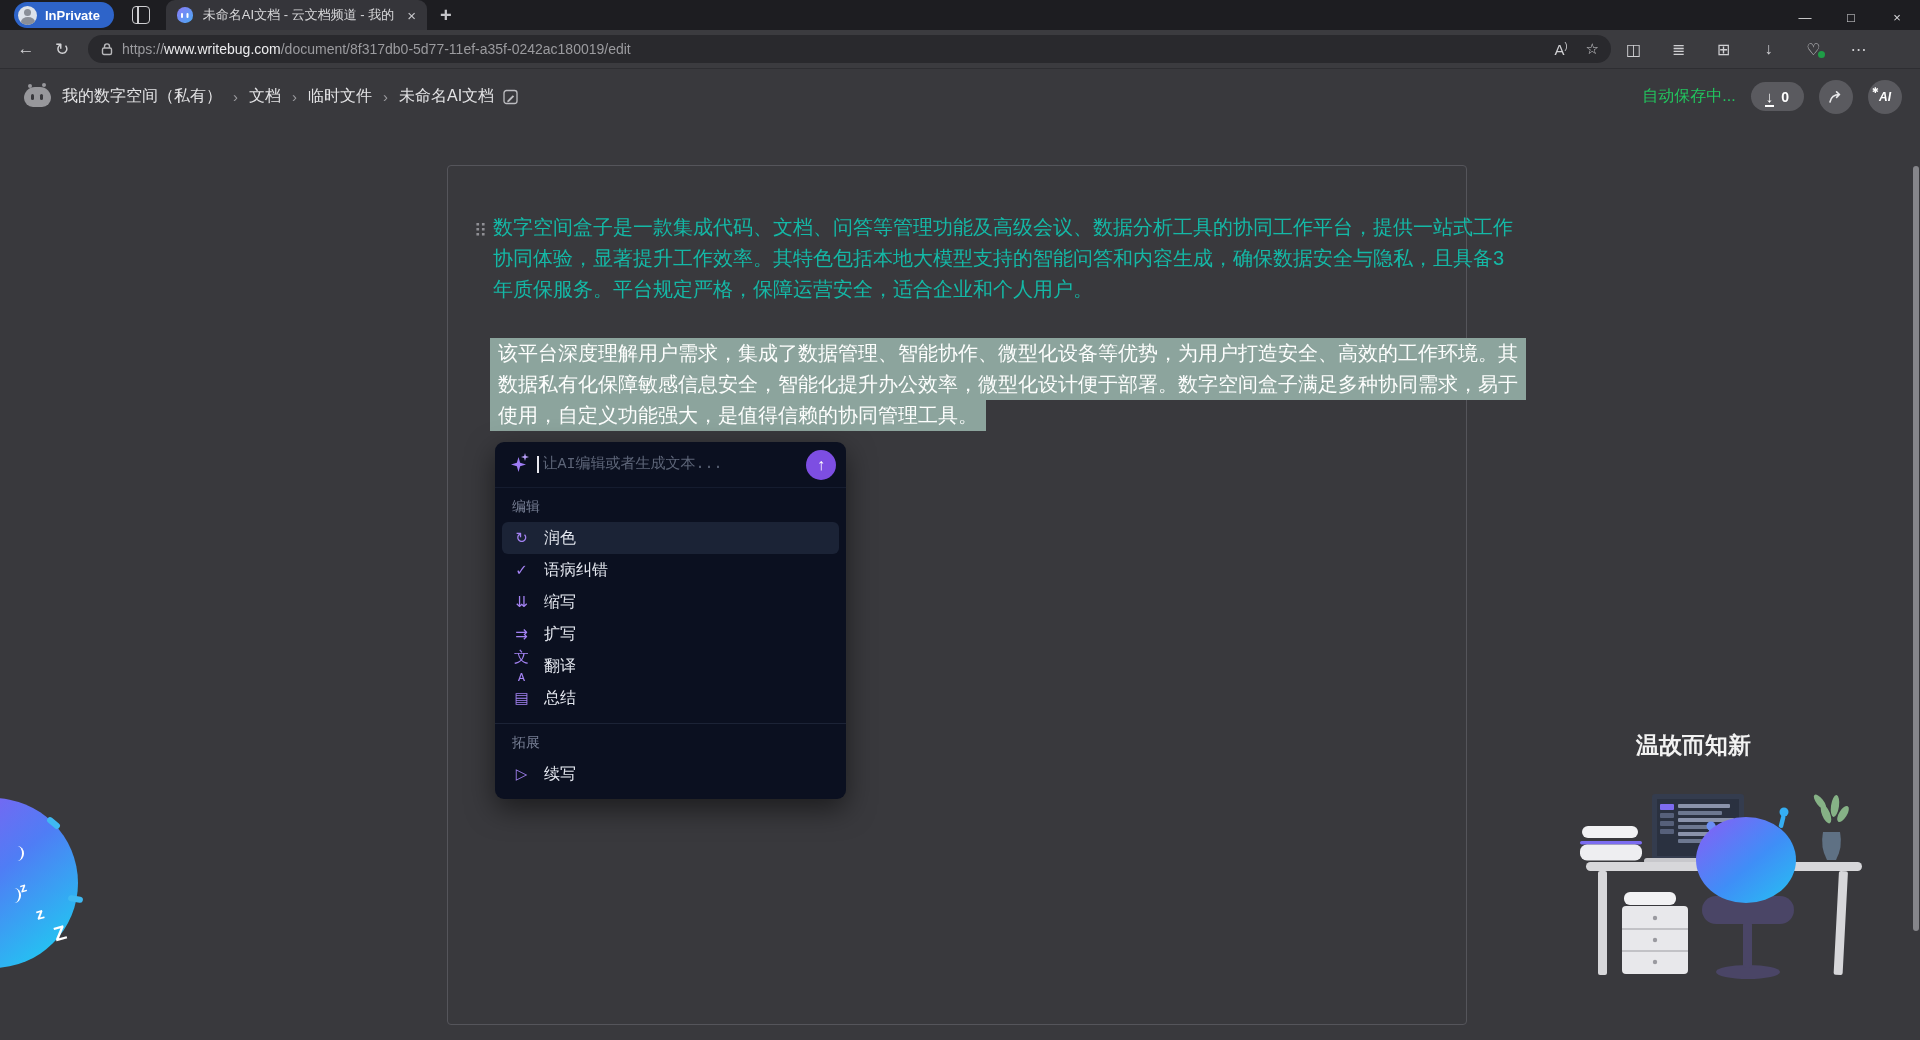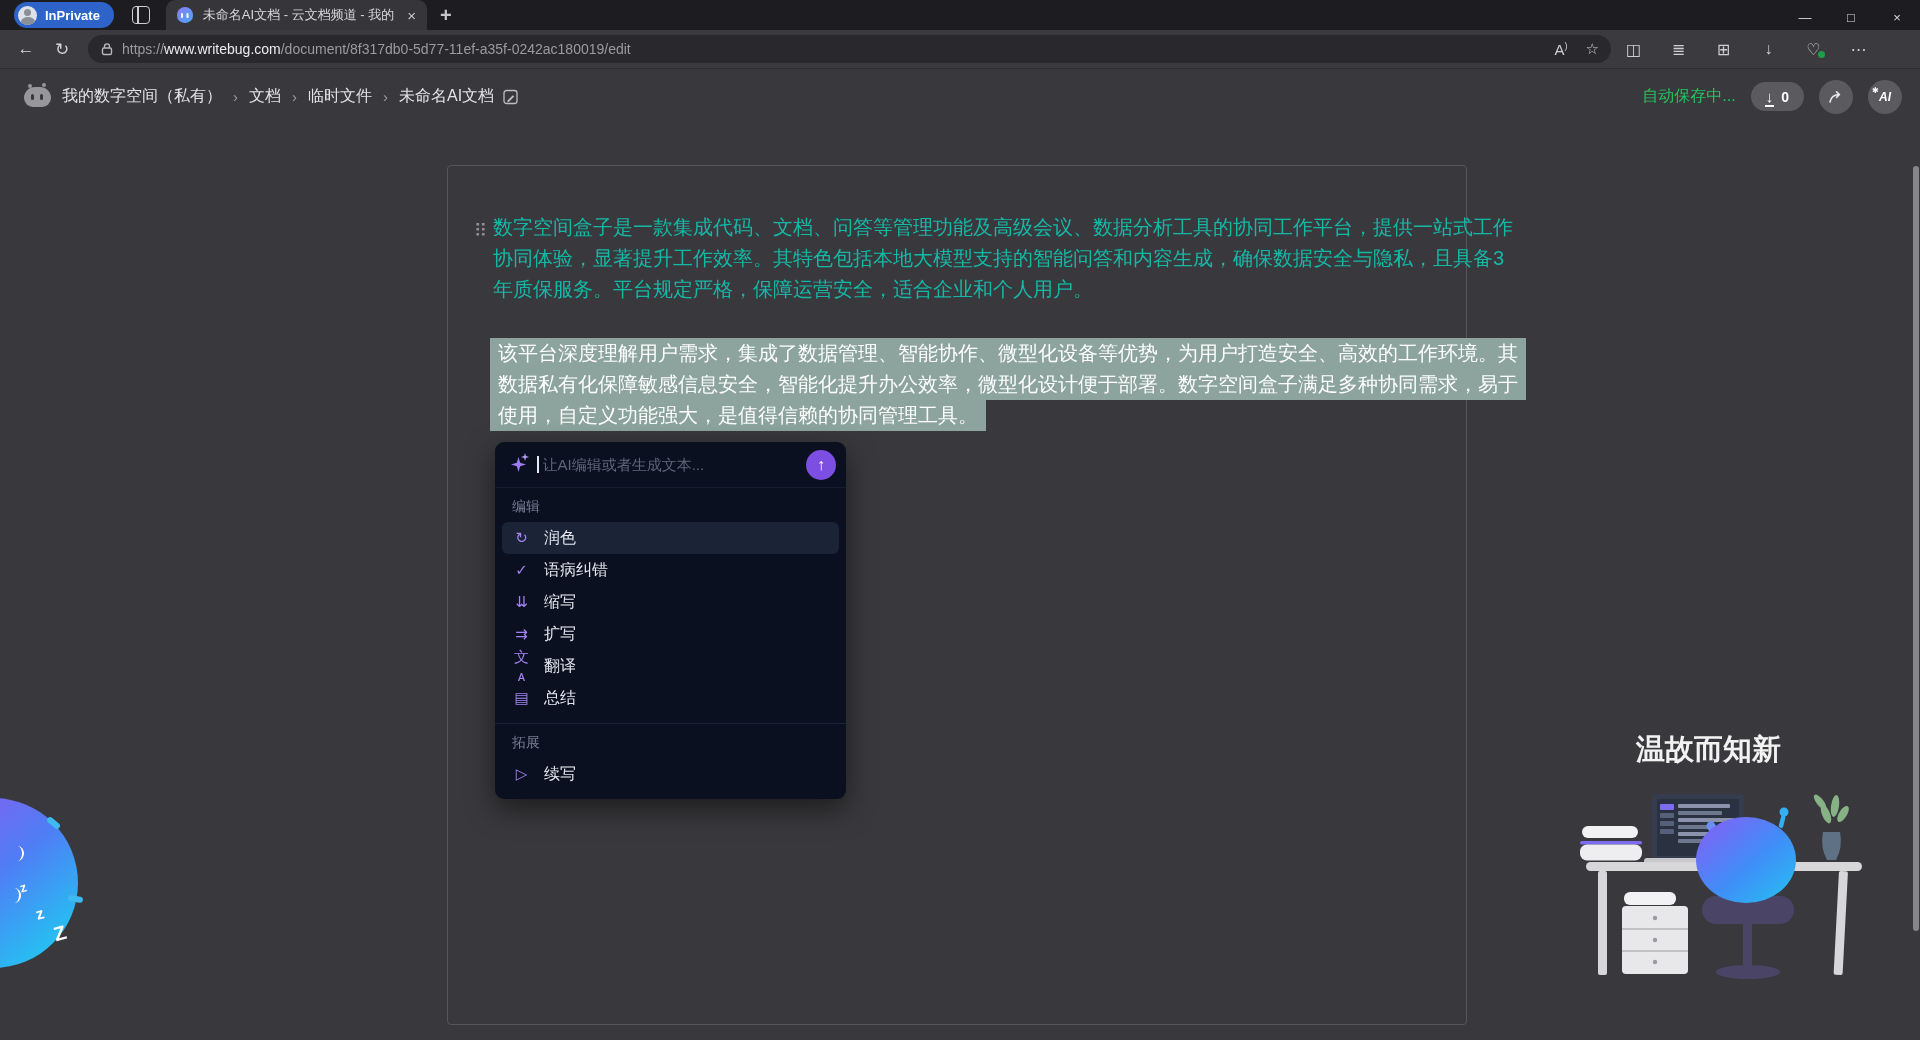--- a/index.html
+++ b/index.html
@@ -71,32 +71,32 @@
   .aipop{position:absolute;left:47px;top:276px;width:351px;background:#0b1020;border-radius:9px;
     box-shadow:0 10px 28px rgba(0,0,0,.5);padding-bottom:9px;}
   .ai-input-row{height:45px;display:flex;align-items:center;padding:0 10px 0 16px;border-bottom:1px solid #151c2f;}
   .spark{width:15px;height:15px;position:relative;margin-right:11px;flex:none;}
   .spark::before{content:"";position:absolute;inset:0;background:#9f7cf5;
     clip-path:polygon(50% 0,61% 39%,100% 50%,61% 61%,50% 100%,39% 61%,0 50%,39% 39%);}
   .spark::after{content:"";position:absolute;right:-3px;top:-4px;width:8px;height:8px;background:#b79df8;
     clip-path:polygon(50% 0,61% 39%,100% 50%,61% 61%,50% 100%,39% 61%,0 50%,39% 39%);}
   .caret{width:1.5px;height:17px;background:#e9e9f0;margin-right:2px;flex:none;}
   .ai-input{flex:1;background:none;border:none;outline:none;color:#e6e8f0;font-size:15px;min-width:0;
-    font-family:Liberation Sans, sans-serif;}
+    font-family:Liberation Mono, monospace;}
   .ai-input::placeholder{color:#5d6578;}
   .send-btn{width:30px;height:30px;border-radius:50%;background:#7d4ee2;color:#fff;display:flex;align-items:center;
     justify-content:center;font-size:16px;font-weight:bold;flex:none;}
   .msec-label{color:#767e93;font-size:14px;margin:10px 17px 6px;}
   .mitem{height:32px;display:flex;align-items:center;gap:13px;margin:0 7px;padding:0 10px;border-radius:6px;
     color:#e3e6ee;font-size:16px;}
   .mitem.selected{background:#1b2336;}
   .mi-icon{width:19px;color:#a382f2;font-size:15px;text-align:center;flex:none;}
   .mdivider{height:1px;background:#1c2336;margin-top:9px;}
   
-  .quote{position:absolute;left:1636px;top:606px;font-size:29px;font-weight:bold;color:#f2f2f2;}
+  .quote{position:absolute;left:1636px;top:606px;font-size:23px;font-weight:bold;color:#f2f2f2;}
   .illu{position:absolute;left:1578px;top:662px;}
   .watermark{position:absolute;right:26px;top:848px;font-size:34px;font-weight:600;color:#c4c4c7;letter-spacing:1px;white-space:nowrap;}
   .sleepball{position:absolute;left:-92px;top:674px;width:170px;height:170px;border-radius:50%;
     background:linear-gradient(140deg,#8a5cf0 8%,#4f7df5 48%,#24c3f1 88%);}
   .eye{position:absolute;width:11px;height:15px;border-right:2.6px solid #fff;border-radius:50%;}
   .eye.e1{left:103px;top:48px;}
   .eye.e2{left:100px;top:90px;}
   .bump{position:absolute;background:#3fb9f2;border-radius:3px;}
   .bump.b1{width:15px;height:6px;left:138px;top:22px;transform:rotate(40deg);}
   .bump.b2{width:15px;height:6px;left:160px;top:98px;transform:rotate(10deg);}

